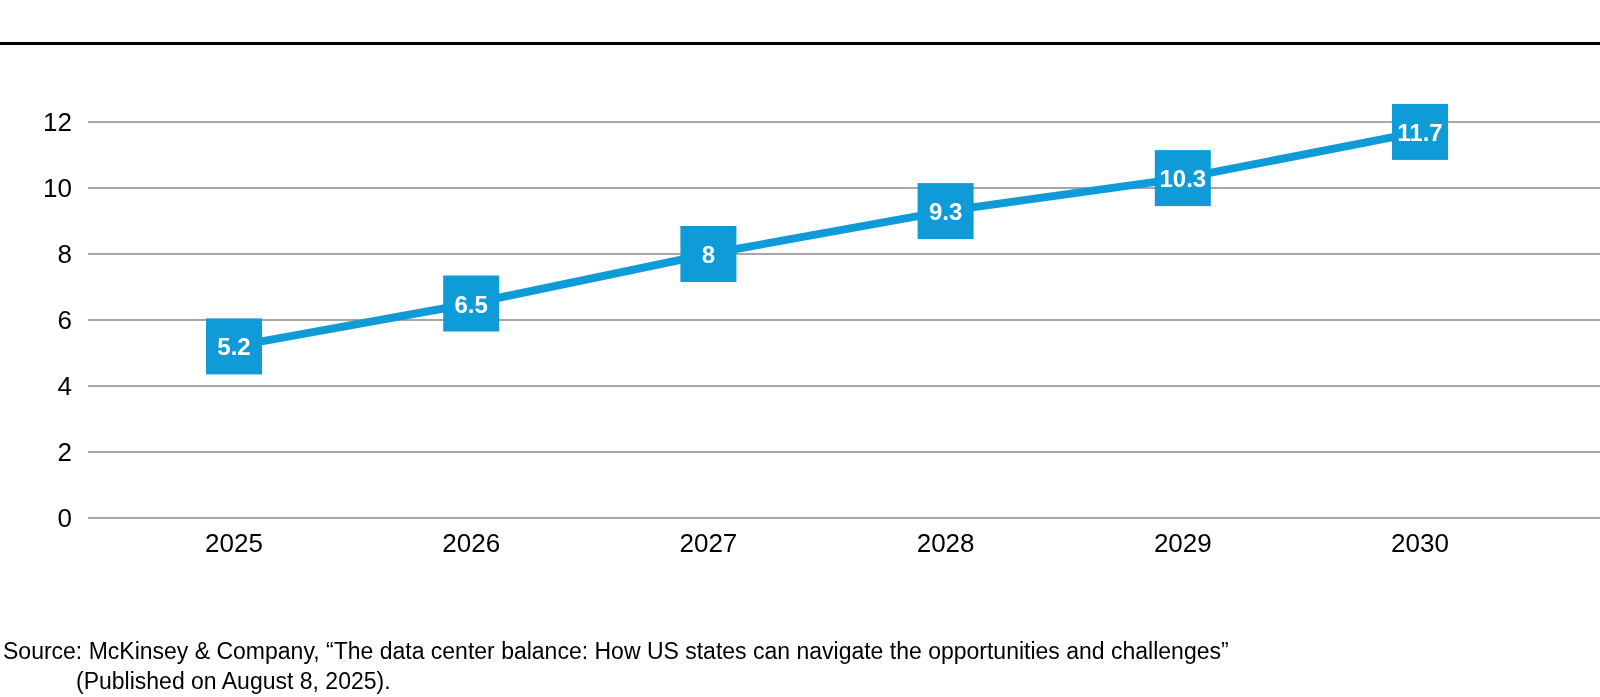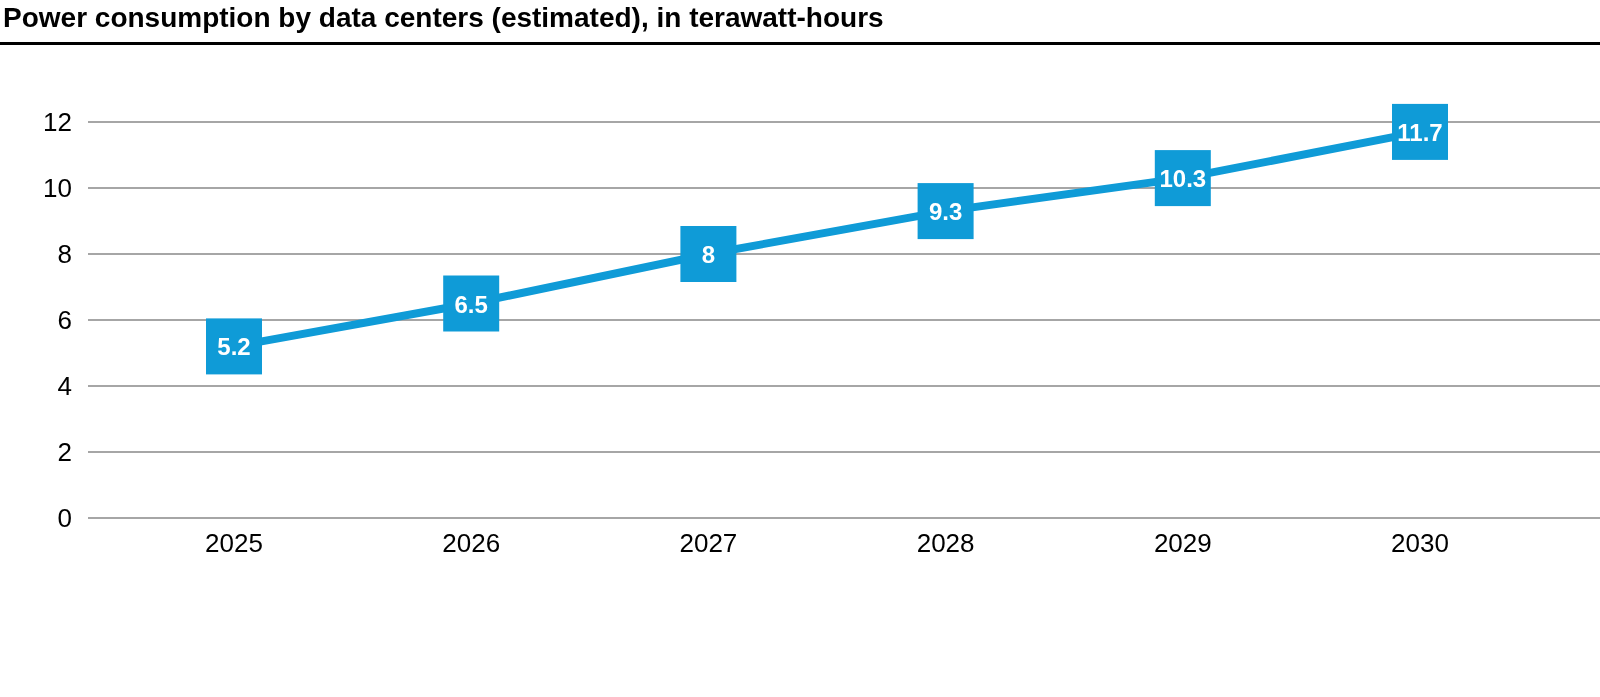--- a/index.html
+++ b/index.html
@@ -52,21 +52,20 @@
   }
   .source-line2 {
     display: block;
     text-indent: 0;
   }
 </style>
 </head>
 <body>
 
 <div class="page">
-  <div class="chart-title">Power consumption by data centers (estimated), in terawatt-hours</div>
   <div class="title-rule"></div>
   <svg id="chart-svg" class="chart-svg" viewBox="0 0 1600 600" xmlns="http://www.w3.org/2000/svg">
       <line x1="88" x2="1600" y1="518" y2="518" stroke="#A6A6A6" stroke-width="2"></line>
       <text x="72" y="527" text-anchor="end" font-size="26" fill="#000000" font-family="&quot;Liberation Sans&quot;, sans-serif">0</text>
       <line x1="88" x2="1600" y1="452" y2="452" stroke="#A6A6A6" stroke-width="2"></line>
       <text x="72" y="461" text-anchor="end" font-size="26" fill="#000000" font-family="&quot;Liberation Sans&quot;, sans-serif">2</text>
       <line x1="88" x2="1600" y1="386" y2="386" stroke="#A6A6A6" stroke-width="2"></line>
       <text x="72" y="395" text-anchor="end" font-size="26" fill="#000000" font-family="&quot;Liberation Sans&quot;, sans-serif">4</text>
       <line x1="88" x2="1600" y1="320" y2="320" stroke="#A6A6A6" stroke-width="2"></line>
       <text x="72" y="329" text-anchor="end" font-size="26" fill="#000000" font-family="&quot;Liberation Sans&quot;, sans-serif">6</text>
@@ -89,13 +88,17 @@
       <rect x="917.5999999999999" y="183.09999999999997" width="56" height="56" fill="#0F9BD7"></rect>
       <text x="945.5999999999999" y="220.09999999999997" text-anchor="middle" font-size="24" font-weight="bold" fill="#FFFFFF" font-family="&quot;Liberation Sans&quot;, sans-serif">9.3</text>
       <text x="945.5999999999999" y="552" text-anchor="middle" font-size="26" fill="#000000" font-family="&quot;Liberation Sans&quot;, sans-serif">2028</text>
       <rect x="1154.8" y="150.09999999999997" width="56" height="56" fill="#0F9BD7"></rect>
       <text x="1182.8" y="187.09999999999997" text-anchor="middle" font-size="24" font-weight="bold" fill="#FFFFFF" font-family="&quot;Liberation Sans&quot;, sans-serif">10.3</text>
       <text x="1182.8" y="552" text-anchor="middle" font-size="26" fill="#000000" font-family="&quot;Liberation Sans&quot;, sans-serif">2029</text>
       <rect x="1392" y="103.90000000000003" width="56" height="56" fill="#0F9BD7"></rect>
       <text x="1420" y="140.90000000000003" text-anchor="middle" font-size="24" font-weight="bold" fill="#FFFFFF" font-family="&quot;Liberation Sans&quot;, sans-serif">11.7</text>
       <text x="1420" y="552" text-anchor="middle" font-size="26" fill="#000000" font-family="&quot;Liberation Sans&quot;, sans-serif">2030</text>
     </svg>
+  <div class="source-block">
+    <span>Source: McKinsey &amp; Company, “The data center balance: How US states can navigate the opportunities and challenges”</span>
+    <span class="source-line2">(Published on August 8, 2025).</span>
+  </div>
 </div>
 
 </body></html>

